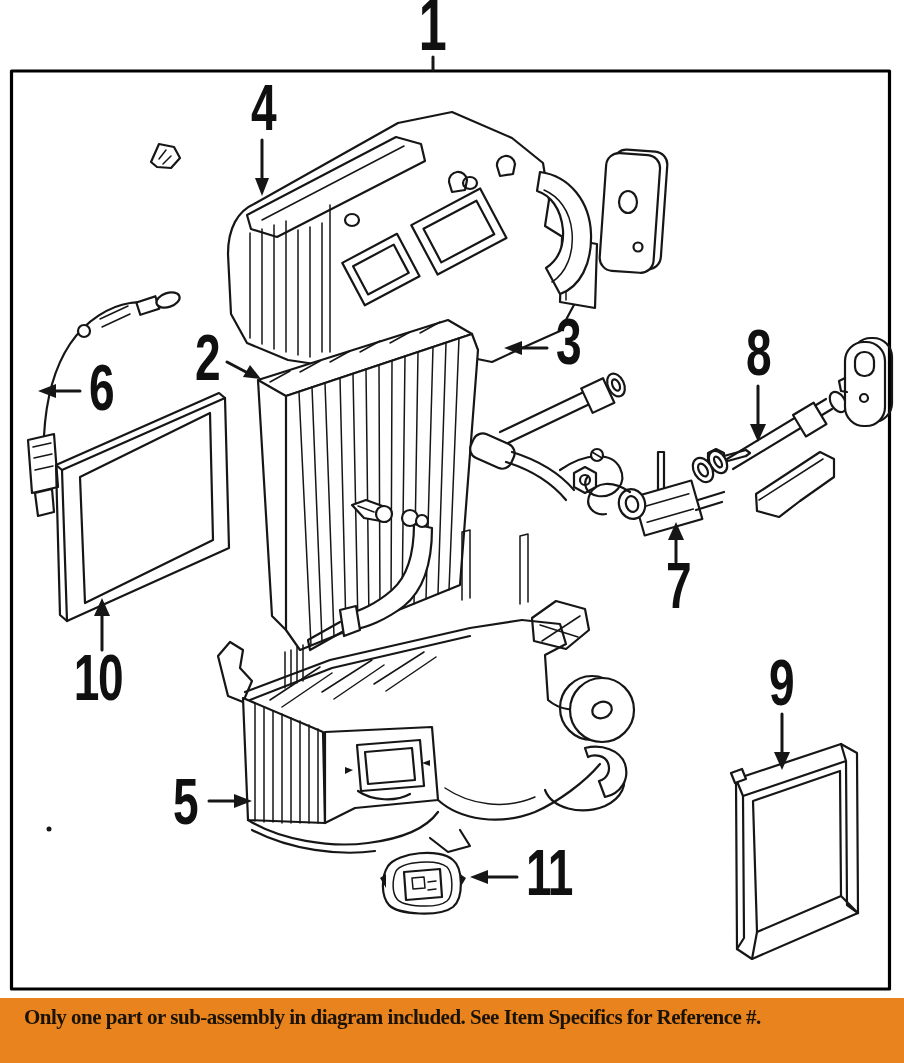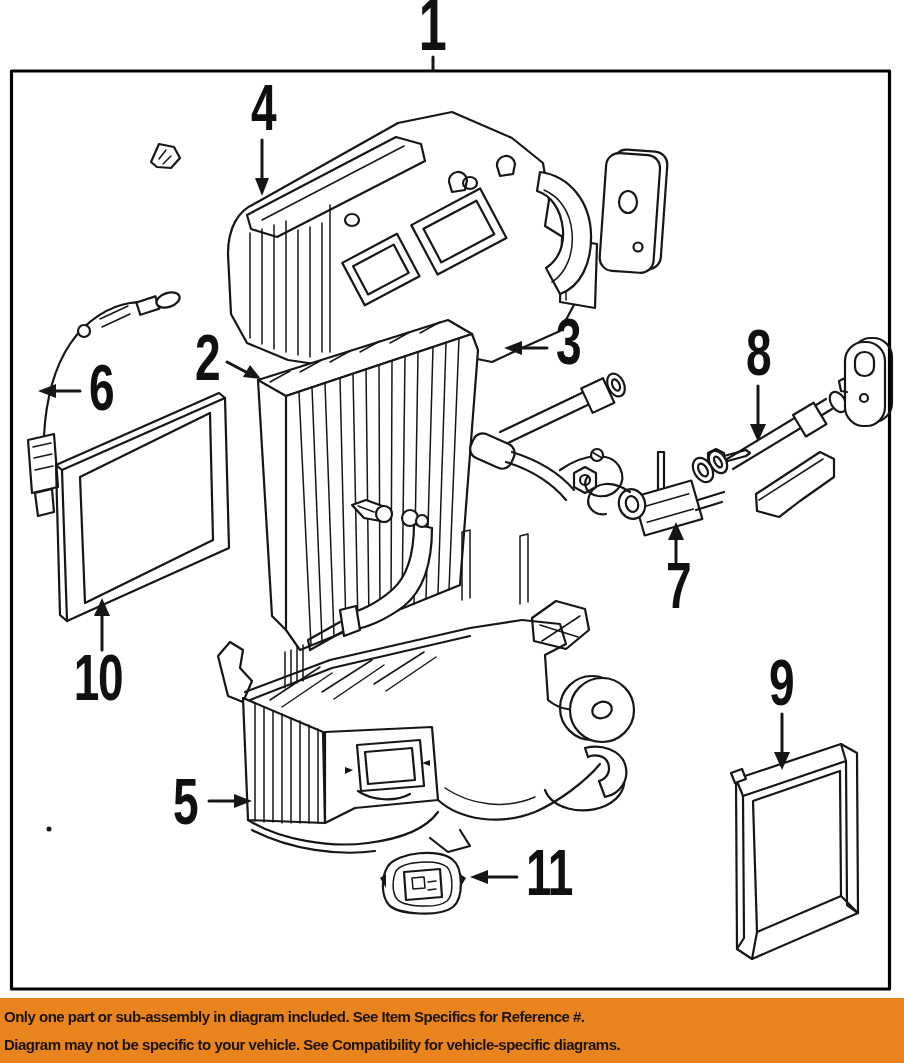--- a/index.html
+++ b/index.html
@@ -23,22 +23,22 @@
     font-weight:bold;color:#101010;font-size:64px;
     transform:scaleX(0.72);transform-origin:center top;
     letter-spacing:-2px;user-select:none;
   }
   .callout.big{font-size:74px;transform:scaleX(0.68);}
   .banner{
     position:absolute;left:0;top:998px;width:904px;height:65px;
     background:#e8831d;color:#1b1206;overflow:hidden;
   }
   .banner .bline{
-    white-space:nowrap;font-weight:bold;font-size:15px;line-height:28px;
-    letter-spacing:-0.5px;padding-left:4px;
+    white-space:nowrap;font-weight:bold;font-size:21px;line-height:28px;
+    letter-spacing:-0.5px;padding-left:24px;font-family:Liberation Serif, serif;
   }
   .banner .bline:first-child{padding-top:5px;}
 </style>
 </head>
 <body>
 
 <div class="stage">
 
   <svg class="art" width="904" height="1063" viewBox="0 0 904 1063">
 
@@ -302,16 +302,15 @@
   <span class="callout" style="left:140px;top:770px;">5</span>
   <span class="callout" style="left:56px;top:356px;">6</span>
   <span class="callout" style="left:633px;top:554px;">7</span>
   <span class="callout" style="left:713px;top:321px;">8</span>
   <span class="callout" style="left:736px;top:651px;">9</span>
   <span class="callout" style="left:53px;top:646px;">10</span>
   <span class="callout" style="left:504px;top:841px;">11</span>
 
   <div class="banner">
     <div class="bline">Only one part or sub-assembly in diagram included. See Item Specifics for Reference #.</div>
-    <div class="bline">Diagram may not be specific to your vehicle. See Compatibility for vehicle-specific diagrams.</div>
   </div>
 
 </div>
 
 </body></html>

